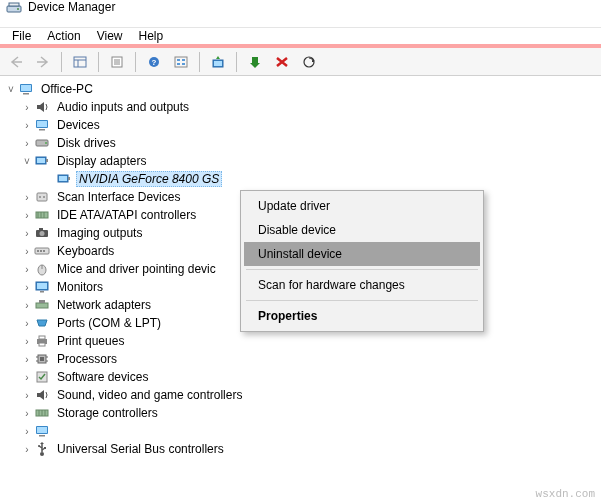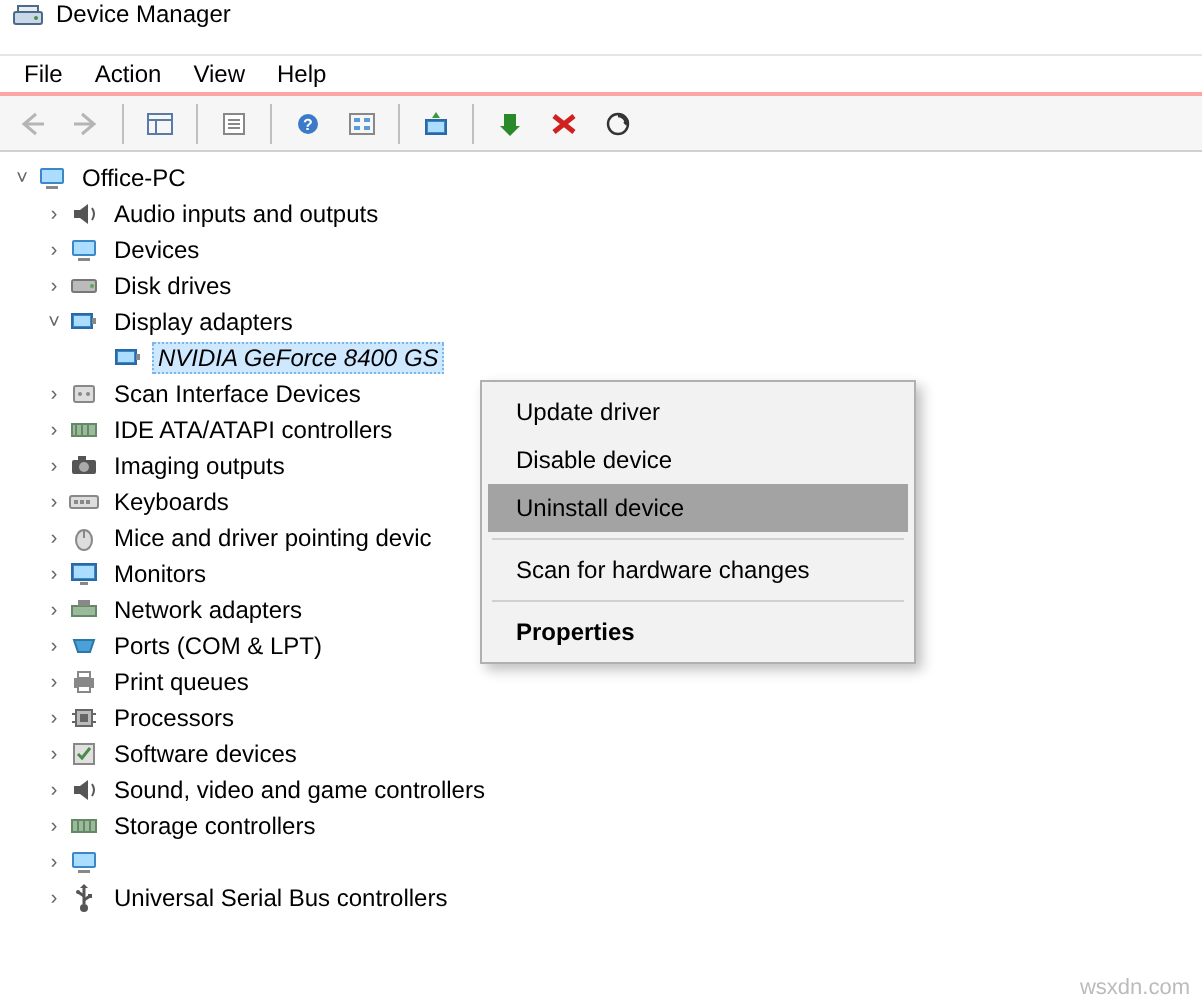--- a/index.html
+++ b/index.html
@@ -29,21 +29,21 @@
   }
   .titlebar .title {
     font-size: 12px;
   }
   .menubar {
     display: flex;
     align-items: center;
     height: 20px;
     padding: 0 4px;
     background: #fff;
-    border-bottom: 2px solid #fca5a5;
+    border-bottom: 4px solid #fca5a5;
   }
   .menubar .menu-item {
     padding: 2px 8px;
     cursor: default;
   }
   .toolbar {
     display: flex;
     align-items: center;
     height: 28px;
     padding: 2px 4px;
@@ -99,21 +99,21 @@
     padding: 0 2px;
     font-style: italic;
   }
   .indent0 { padding-left: 2px; }
   .indent1 { padding-left: 18px; }
   .indent2 { padding-left: 40px; }
   .context-menu {
     position: absolute;
     left: 240px;
     top: 190px;
-    width: 218px;
+    width: 244px;
     background: #f2f2f2;
     border: 1px solid #b0b0b0;
     box-shadow: 3px 3px 6px rgba(0,0,0,.25);
     padding: 3px;
     z-index: 100;
   }
   .context-menu .cm-item {
     padding: 5px 14px;
     font-size: 12px;
     cursor: default;
@@ -128,21 +128,21 @@
     height: 1px;
     background: #d0d0d0;
     margin: 3px 2px;
   }
   .watermark {
     position: absolute;
     right: 6px;
     bottom: 4px;
     font-size: 11px;
     color: #bbb;
-    font-family: Liberation Sans, sans-serif;
+    font-family: Liberation Mono, monospace;
   }
 </style>
 </head>
 <body>
 
 <div class="titlebar">
   <span class="app-icon">
     <svg width="16" height="16" viewBox="0 0 16 16">
       <rect x="1" y="6" width="14" height="6" rx="1" fill="#c8d8e8" stroke="#4a6a8a"></rect>
       <rect x="3" y="3" width="10" height="3" fill="#e8ecf0" stroke="#4a6a8a"></rect>

